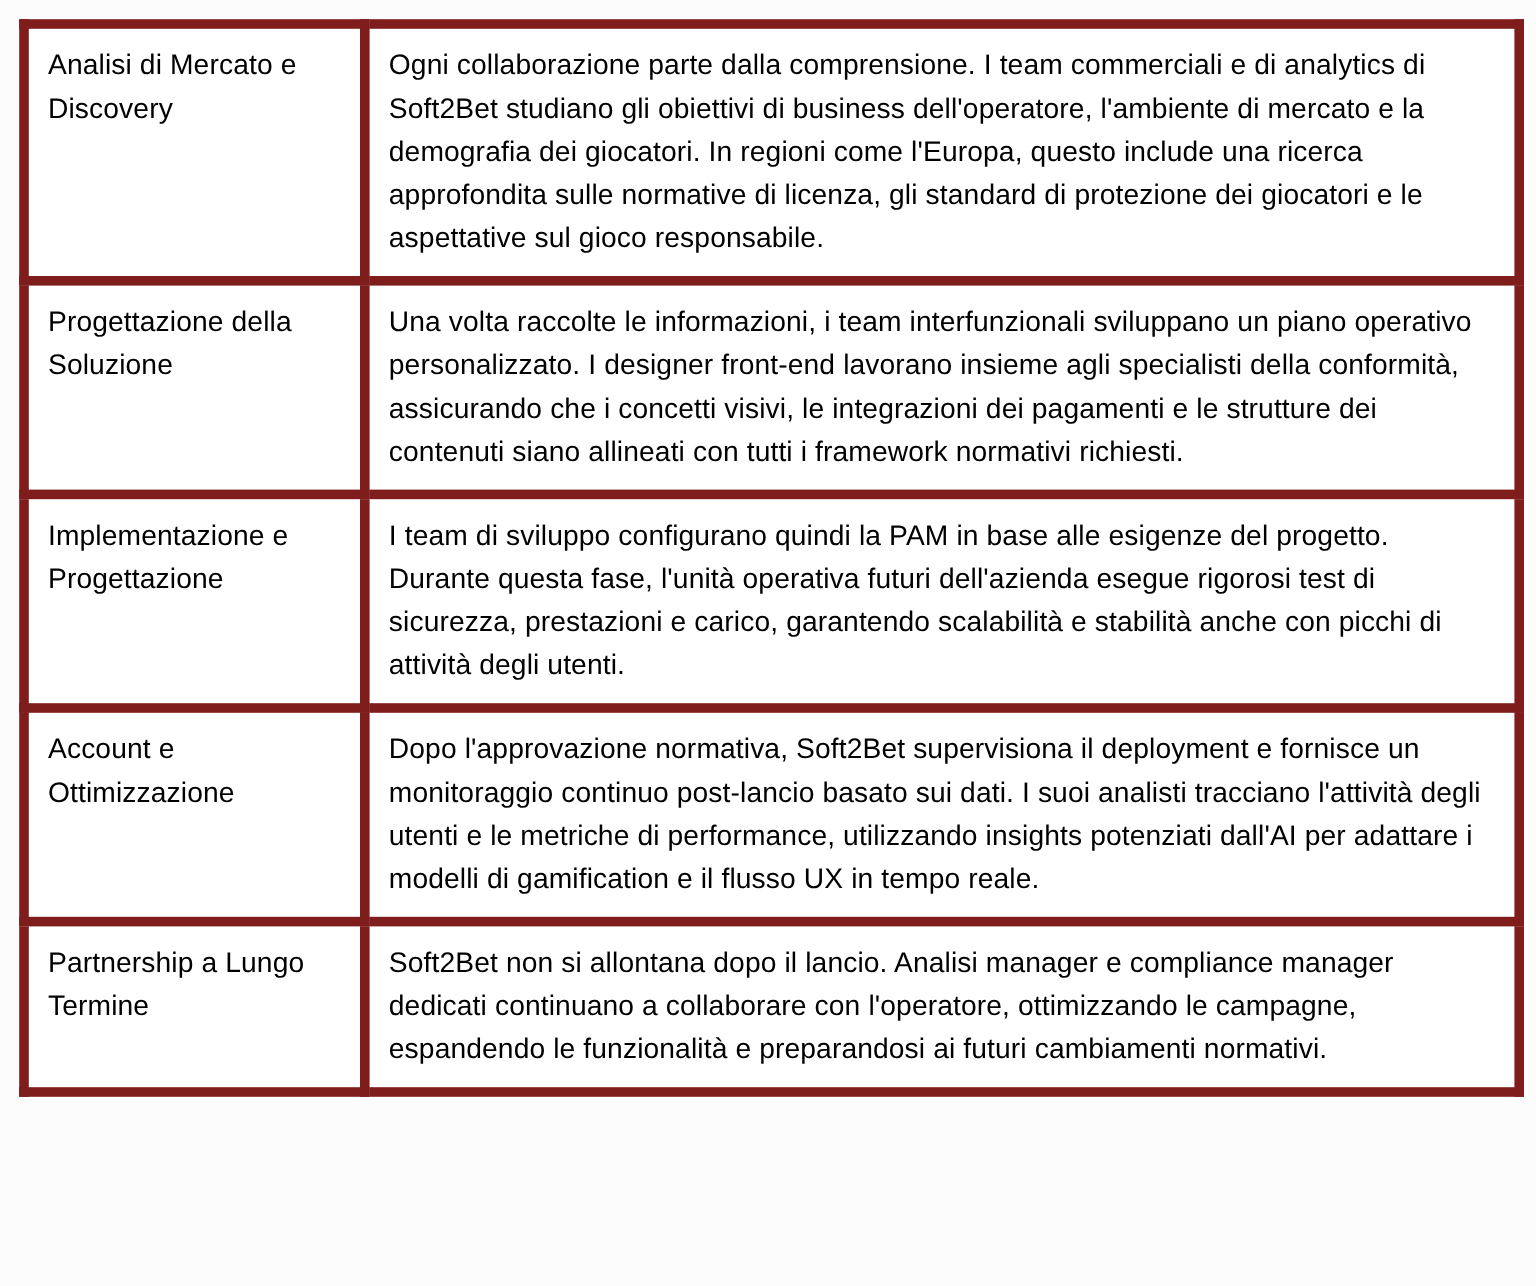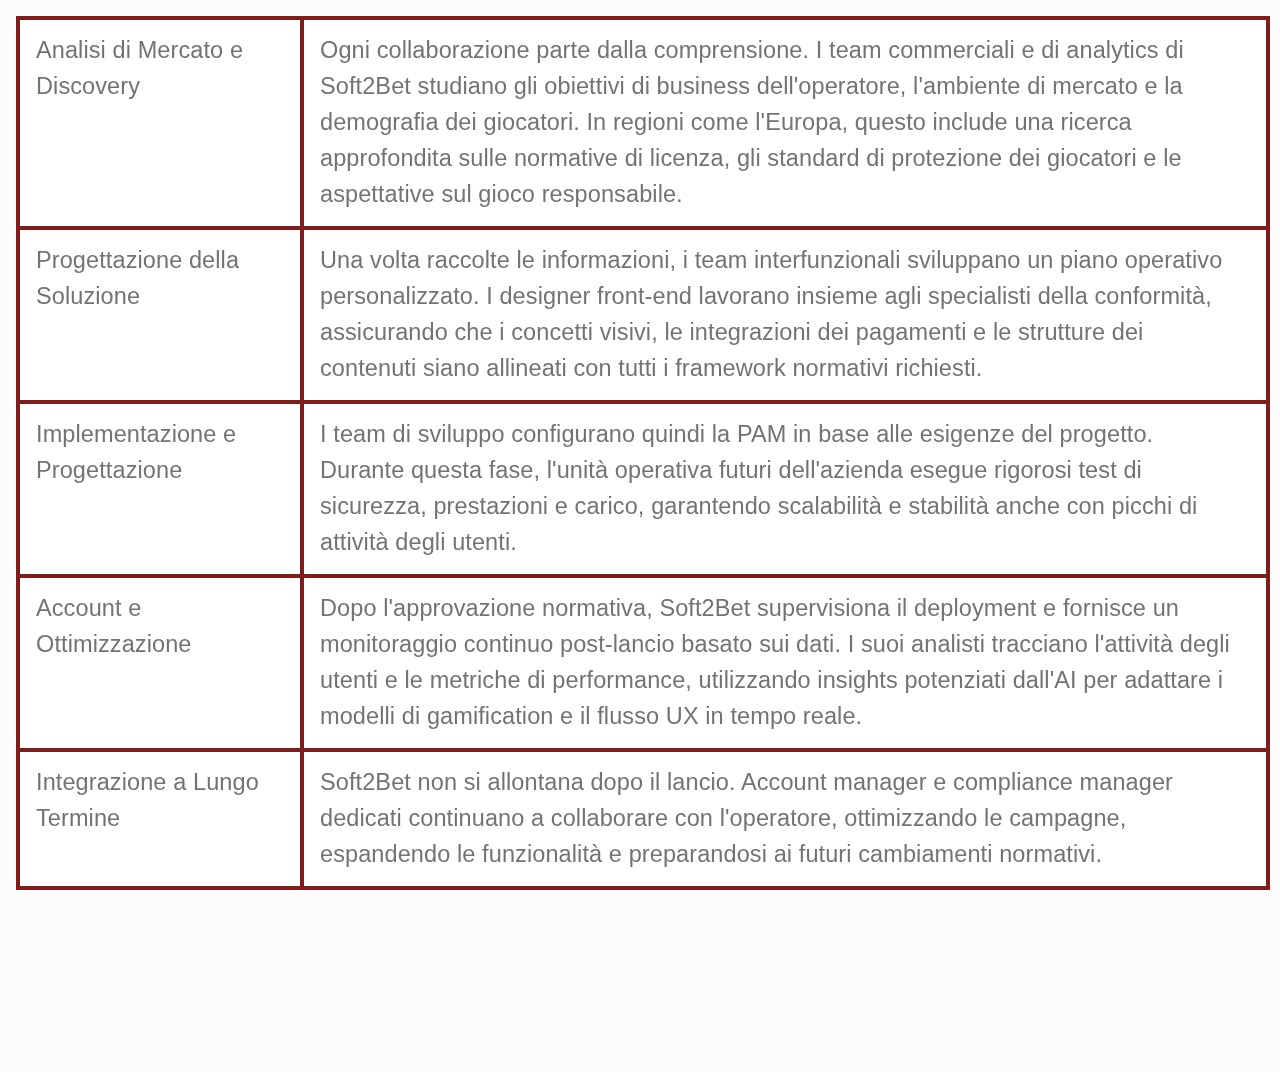--- a/index.html
+++ b/index.html
@@ -14,23 +14,23 @@
     min-height: 1072px;
     padding: 16px 10px 16px 16px;
   }
   table.process-table {
     border-collapse: collapse;
     width: 1254px;
     background: #ffffff;
     table-layout: fixed;
   }
   td {
-    border: 4px solid #7f1d1d;
+    border: 8px solid #7f1d1d;
     vertical-align: top;
-    color: #737373;
+    color: #000000;
     font-size: 23.5px;
     line-height: 36px;
     letter-spacing: 0.1px;
   }
   td.head-cell {
     width: 284px;
     padding: 12px 14px 14px 16px;
   }
   td.body-cell {
     padding: 12px 28px 14px 16px;
@@ -52,18 +52,18 @@
       </tr>
       <tr>
         <td class="head-cell">Implementazione e Progettazione</td>
         <td class="body-cell">I team di sviluppo configurano quindi la PAM in base alle esigenze del progetto. Durante questa fase, l'unità operativa futuri dell'azienda esegue rigorosi test di sicurezza, prestazioni e carico, garantendo scalabilità e stabilità anche con picchi di attività degli utenti.</td>
       </tr>
       <tr>
         <td class="head-cell">Account e Ottimizzazione</td>
         <td class="body-cell">Dopo l'approvazione normativa, Soft2Bet supervisiona il deployment e fornisce un monitoraggio continuo post-lancio basato sui dati. I suoi analisti tracciano l'attività degli utenti e le metriche di performance, utilizzando insights potenziati dall'AI per adattare i modelli di gamification e il flusso UX in tempo reale.</td>
       </tr>
       <tr>
-        <td class="head-cell">Integrazione a Lungo Termine</td>
-        <td class="body-cell">Soft2Bet non si allontana dopo il lancio. Account manager e compliance manager dedicati continuano a collaborare con l'operatore, ottimizzando le campagne, espandendo le funzionalità e preparandosi ai futuri cambiamenti normativi.</td>
+        <td class="head-cell">Partnership a Lungo Termine</td>
+        <td class="body-cell">Soft2Bet non si allontana dopo il lancio. Analisi manager e compliance manager dedicati continuano a collaborare con l'operatore, ottimizzando le campagne, espandendo le funzionalità e preparandosi ai futuri cambiamenti normativi.</td>
       </tr>
     </tbody>
   </table>
 </div>
 
 </body></html>

